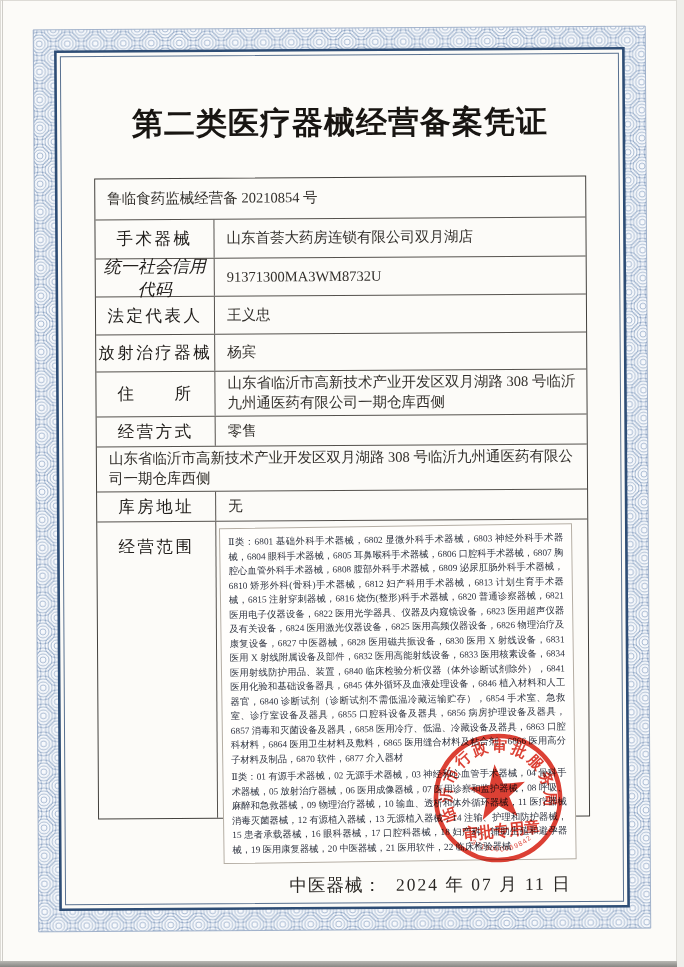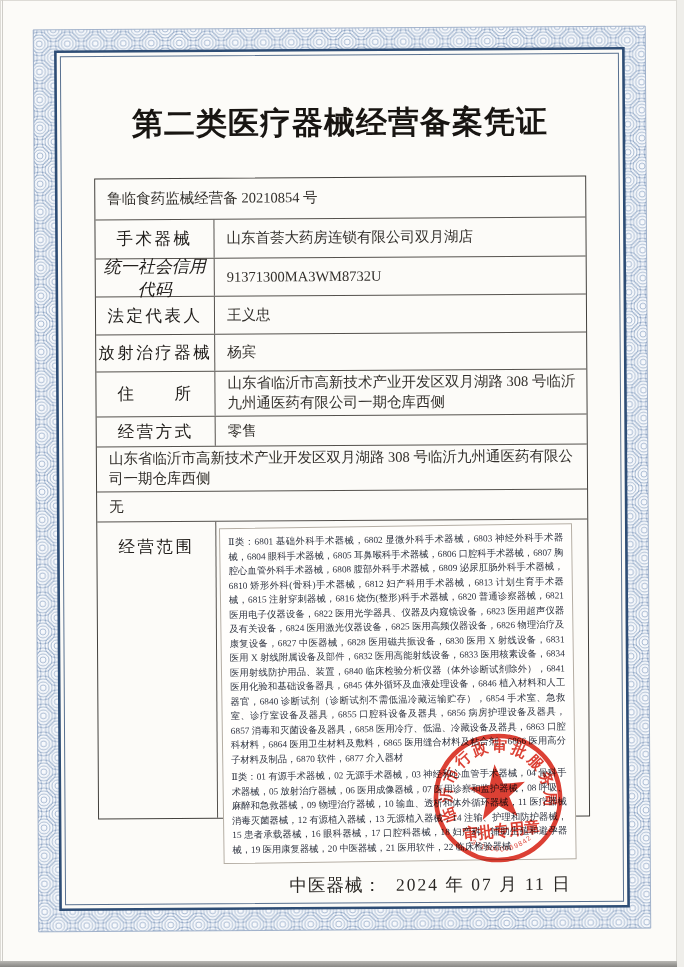--- a/index.html
+++ b/index.html
@@ -141,20 +141,21 @@
         <div class="tvalue">山东省临沂市高新技术产业开发区双月湖路 308 号临沂九州通医药有限公司一期仓库西侧</div>
       </div>
       <div class="trow h29">
         <div class="tlabel">经营方式</div>
         <div class="tvalue">零售</div>
       </div>
       <div class="trow h44">
         <div class="tvalue">山东省临沂市高新技术产业开发区双月湖路 308 号临沂九州通医药有限公司一期仓库西侧</div>
       </div>
       <div class="trow h29">
+        <div class="tlabel">库房地址</div>
         <div class="tvalue">无</div>
       </div>
       <div class="trow h296 scope-row">
         <div class="tlabel">经营范围</div>
         <div class="tvalue">
           <div class="scope-slip">
             <p>Ⅱ类：6801 基础外科手术器械，6802 显微外科手术器械，6803 神经外科手术器械，6804 眼科手术器械，6805 耳鼻喉科手术器械，6806 口腔科手术器械，6807 胸腔心血管外科手术器械，6808 腹部外科手术器械，6809 泌尿肛肠外科手术器械，6810 矫形外科(骨科)手术器械，6812 妇产科用手术器械，6813 计划生育手术器械，6815 注射穿刺器械，6816 烧伤(整形)科手术器械，6820 普通诊察器械，6821 医用电子仪器设备，6822 医用光学器具、仪器及内窥镜设备，6823 医用超声仪器及有关设备，6824 医用激光仪器设备，6825 医用高频仪器设备，6826 物理治疗及康复设备，6827 中医器械，6828 医用磁共振设备，6830 医用 X 射线设备，6831 医用 X 射线附属设备及部件，6832 医用高能射线设备，6833 医用核素设备，6834 医用射线防护用品、装置，6840 临床检验分析仪器（体外诊断试剂除外），6841 医用化验和基础设备器具，6845 体外循环及血液处理设备，6846 植入材料和人工器官，6840 诊断试剂（诊断试剂不需低温冷藏运输贮存），6854 手术室、急救室、诊疗室设备及器具，6855 口腔科设备及器具，6856 病房护理设备及器具，6857 消毒和灭菌设备及器具，6858 医用冷疗、低温、冷藏设备及器具，6863 口腔科材料，6864 医用卫生材料及敷料，6865 医用缝合材料及粘合剂，6866 医用高分子材料及制品，6870 软件，6877 介入器材</p>
             <p>Ⅱ类：01 有源手术器械，02 无源手术器械，03 神经和心血管手术器械，04 骨科手术器械，05 放射治疗器械，06 医用成像器械，07 医用诊察和监护器械，08 呼吸、麻醉和急救器械，09 物理治疗器械，10 输血、透析和体外循环器械，11 医疗器械消毒灭菌器械，12 有源植入器械，13 无源植入器械，14 注输、护理和防护器械，15 患者承载器械，16 眼科器械，17 口腔科器械，18 妇产科、辅助生殖和避孕器械，19 医用康复器械，20 中医器械，21 医用软件，22 临床检验器械</p>
           </div>
         </div>

